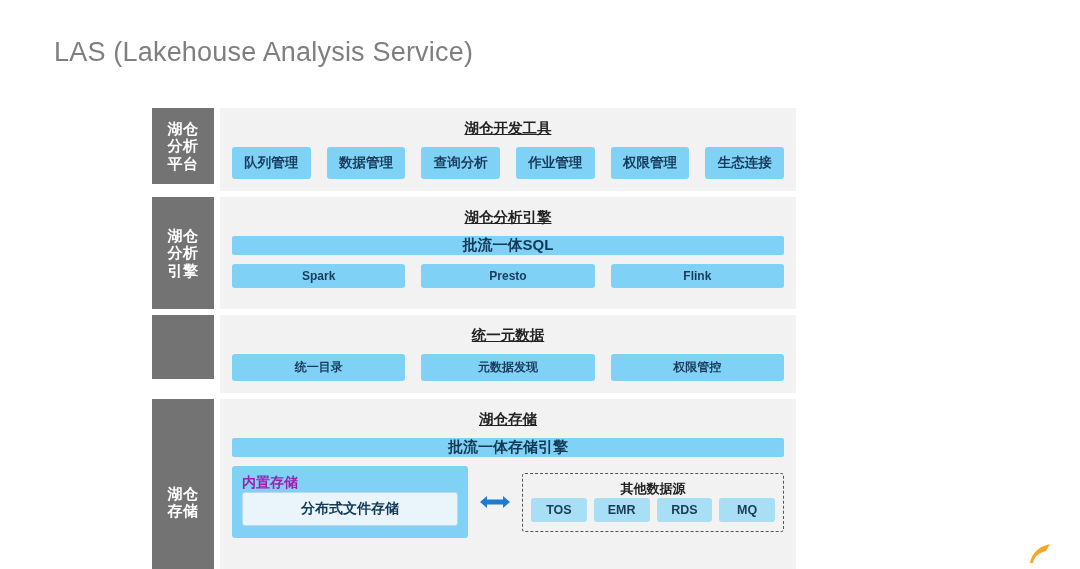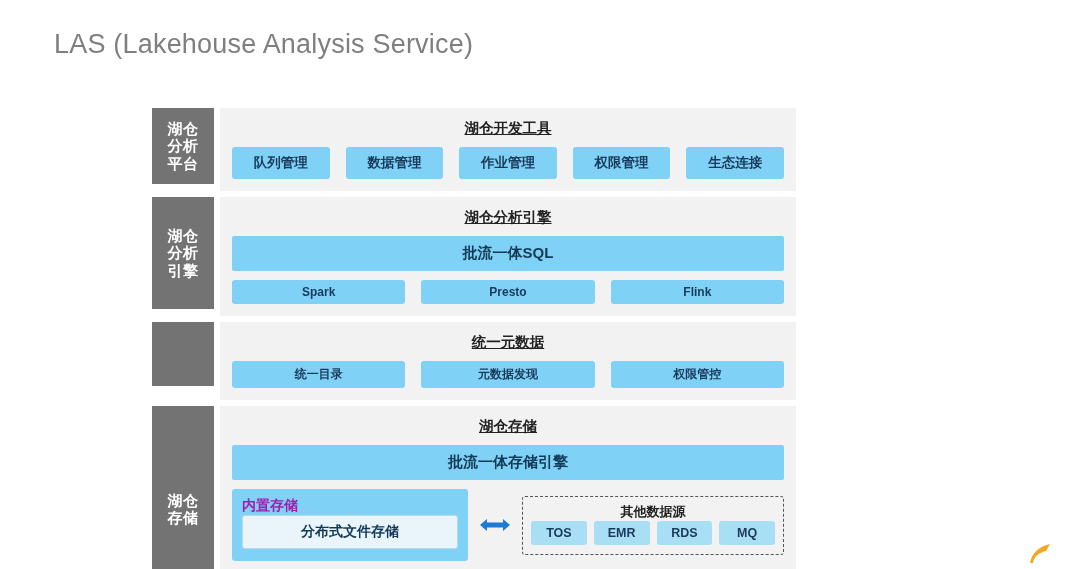--- a/index.html
+++ b/index.html
@@ -10,21 +10,21 @@
   body {
     width: 1080px;
     height: 569px;
     position: relative;
     font-family: "Liberation Sans", sans-serif;
     overflow: hidden;
   }
   .page-title {
     position: absolute;
     left: 54px;
-    top: 29px;
+    top: 37px;
     font-size: 27px;
     color: #7f7f7f;
     font-weight: 400;
     letter-spacing: 0.2px;
   }
   .diagram {
     position: absolute;
     left: 152px;
     top: 108px;
     width: 644px;
@@ -83,21 +83,21 @@
   .chip.wide {
     padding: 5px 10px;
     font-size: 12px;
   }
   .bar-full {
     background: #7fd2f5;
     color: #123a56;
     font-weight: bold;
     font-size: 15px;
     text-align: center;
-    padding: 8px 10px;
+    padding: 0 10px;
     border-radius: 2px;
     margin-bottom: 9px;
   }
   
   .row-platform .left-label { height: 76px; }
   .row-engine .left-label { height: 112px; }
   .row-meta .left-label { height: 64px; }
   .row-storage .left-label { height: 206px; }
   .storage-inner {
     display: flex;
@@ -182,20 +182,21 @@
         <span>湖仓</span><br>
         <span>分析</span><br>
         <span>平台</span>
       </span>
     </div>
     <div class="panel">
       <div class="panel-title">湖仓开发工具</div>
       <div class="chip-row">
         <div class="chip">队列管理</div>
         <div class="chip">数据管理</div>
+        <div class="chip">查询分析</div>
         <div class="chip">作业管理</div>
         <div class="chip">权限管理</div>
         <div class="chip">生态连接</div>
       </div>
     </div>
   </div>
 
   <div class="row row-engine">
     <div class="left-label">
       <span>

